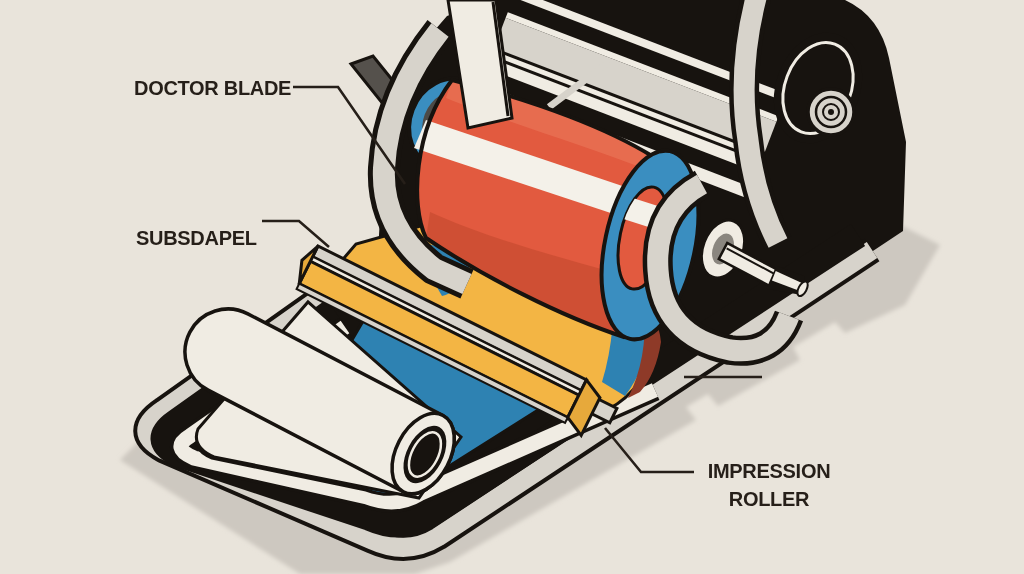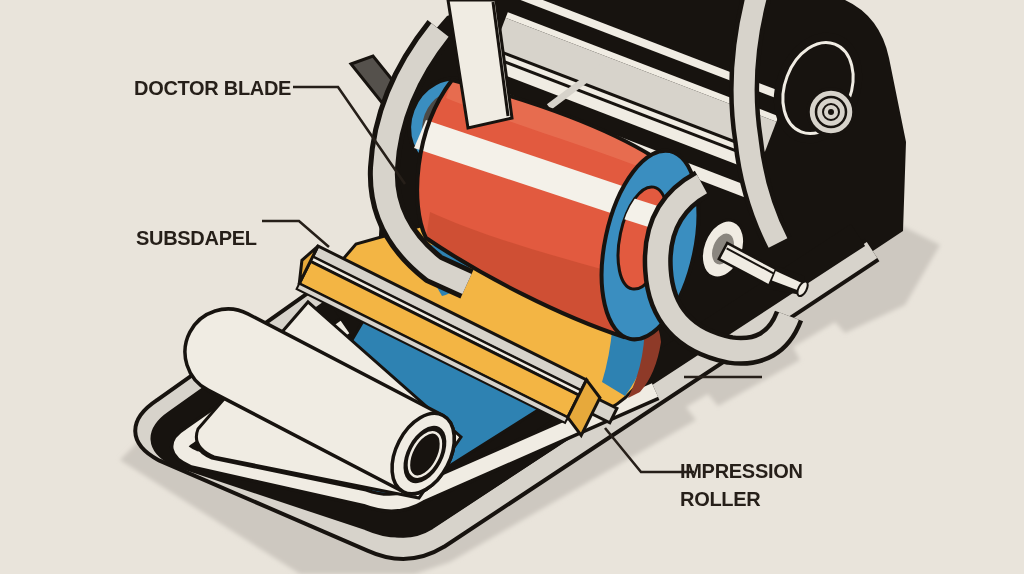--- a/index.html
+++ b/index.html
@@ -150,15 +150,15 @@
   <g fill="none" stroke-width="2.6" stroke="#261f19">
     <path d="M 293,87 L 338,87 L 405,184"></path>
     <path d="M 262,221 L 299,221 L 329,247"></path>
     <path d="M 684,377 L 762,377"></path>
     <path d="M 605,428 L 641,472 L 694,472"></path>
   </g>
 </svg>
 
 <div class="label" style="left:134px;top:74px;">DOCTOR BLADE</div>
 <div class="label" style="left:136px;top:224px;">SUBSDAPEL</div>
-<div class="label wrap" style="left:680px;top:457px;">IMPRESSION ROLLER</div>
+<div class="label wrap" style="left:703px;top:457px;text-align:center;">IMPRESSION ROLLER</div>
 
 </div>
 
 </body></html>

